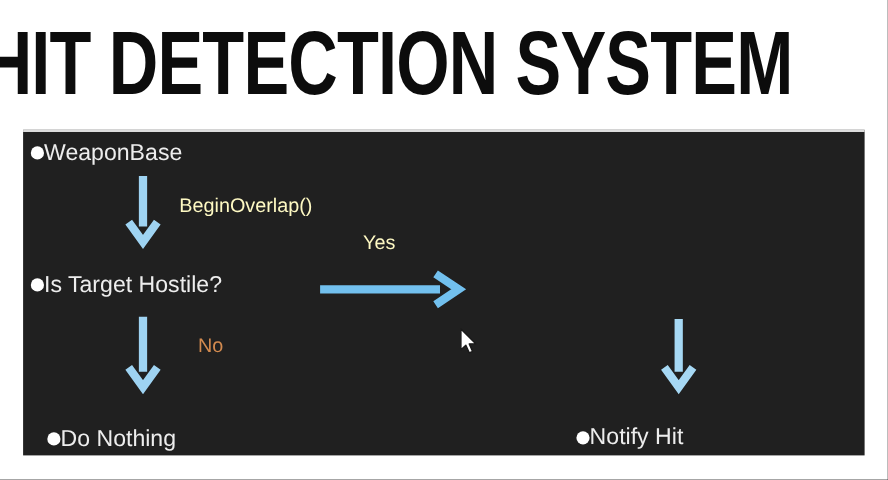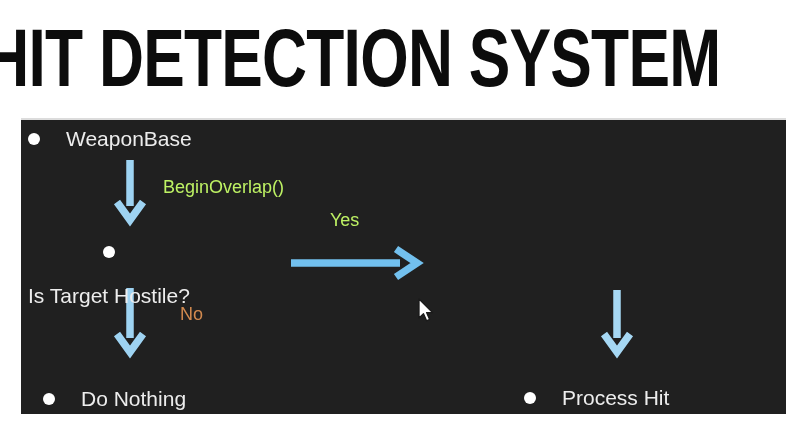--- a/index.html
+++ b/index.html
@@ -21,31 +21,31 @@
   }
   .panel {
     position: absolute; left: 21px; top: 118px;
     width: 765px; height: 296px;
     background: #202020;
     border-top: 2px solid #dcdcdc;
     box-sizing: border-box;
   }
   .node {
     position: absolute; display: flex; align-items: center;
-    gap: 26px; height: 26px;
+    height: 26px;
     color: #ededed; font-size: 21px; white-space: nowrap;
   }
   .bullet {
     width: 12px; height: 12px; border-radius: 50%;
     background: #ffffff; flex: 0 0 12px;
   }
   .edge-label {
     position: absolute; font-size: 18px; white-space: nowrap;
   }
-  .khaki  { color: #bef264; }
+  .khaki  { color: #fef9c3; }
   .orange { color: #d28a4f; }
   .arrows { position: absolute; left: 0; top: 0; pointer-events: none; }
   .cursor { position: absolute; left: 396px; top: 178px; }
 </style>
 </head>
 <body>
 
 <div class="title-wrap">
   <div class="title">HIT DETECTION SYSTEM</div>
 </div>
@@ -73,34 +73,34 @@
       <path d="M596,170 L596,218"></path>
       <path d="M583,214 L596,232 L609,214"></path>
     </g>
   </svg>
 
   <div class="node" style="left:7px; top:6px;">
     <span class="bullet"></span>
     <span>WeaponBase</span>
   </div>
 
-  <div class="node" style="left:7px; top:126px;flex-direction:column;">
+  <div class="node" style="left:7px; top:126px;">
     <span class="bullet"></span>
     <span>Is Target Hostile?</span>
   </div>
 
 
   <div class="node" style="left:22px; top:266px;">
     <span class="bullet"></span>
     <span>Do Nothing</span>
   </div>
 
   <div class="node" style="left:503px; top:265px;">
     <span class="bullet"></span>
-    <span>Process Hit</span>
+    <span>Notify Hit</span>
   </div>
 
   <div class="edge-label khaki" style="left:142px; top:57px;">BeginOverlap()</div>
   <div class="edge-label khaki" style="left:309px; top:90px;">Yes</div>
   <div class="edge-label orange" style="left:141px; top:184px;margin-left:18px;">No</div>
 
   <svg class="cursor" width="18" height="26" viewBox="0 0 18 26">
     <path d="M2,1 L2,20 L6.5,15.8 L9.6,22.8 L12.6,21.4 L9.6,14.6 L15.5,14.6 Z" fill="#ffffff" stroke="#1a1a1a" stroke-width="1.3" stroke-linejoin="round"></path>
   </svg>
 

